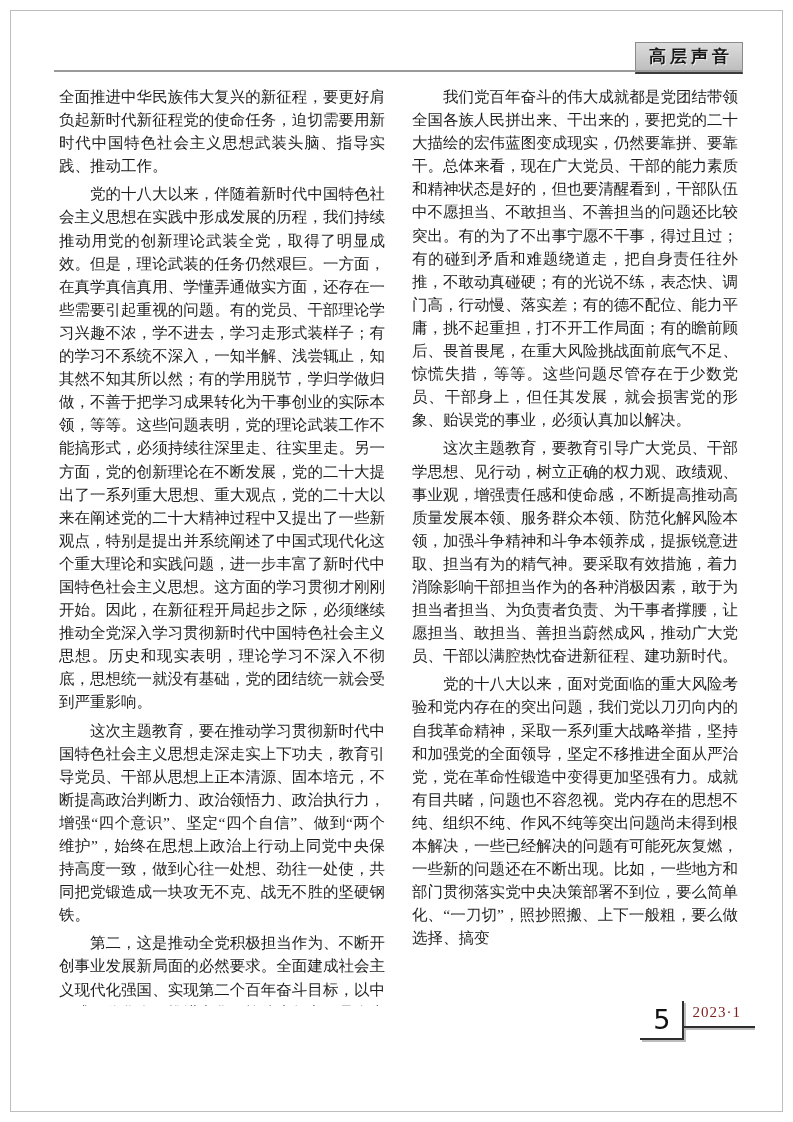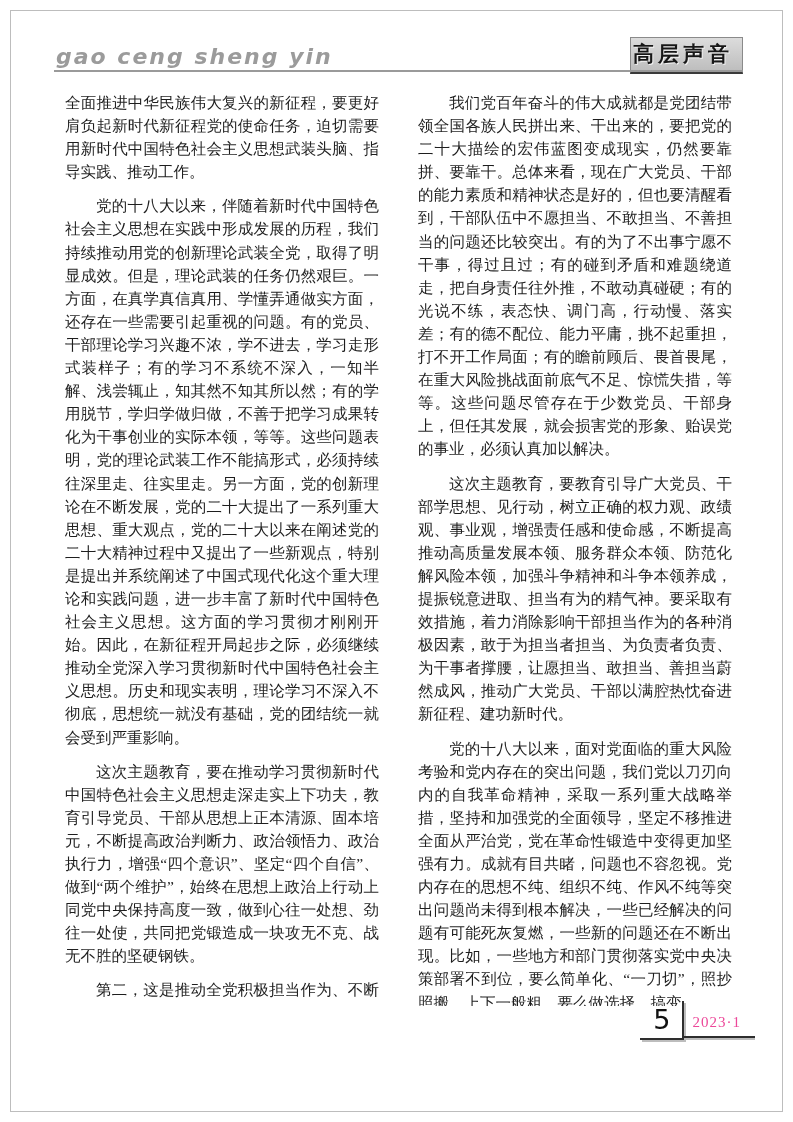--- a/index.html
+++ b/index.html
@@ -13,65 +13,64 @@
   .header{position:absolute;left:54px;right:50px;top:34px;height:36px;}
   .pinyin{
     position:absolute;left:2px;bottom:1px;
     font-family:"DejaVu Sans","Liberation Sans",sans-serif;
     font-style:italic;font-weight:bold;font-size:22px;color:#9b9b9b;letter-spacing:2px;
   }
   .badge{
     position:absolute;right:0;bottom:-4px;
     background:linear-gradient(#dcdcdc,#bdbdbd);
     border:1px solid #8a8a8a;border-bottom:3px solid #3a3a3a;
-    padding:2px 9px 3px 2px;
-    font-size:21px;font-weight:bold;letter-spacing:4px;color:#171717;
+    padding:2px 9px 3px 13px;
+    font-size:17px;font-weight:bold;letter-spacing:4px;color:#171717;
     text-shadow:1px 1px 0 #f2f2f2;
   }
   .header-rule{position:absolute;left:54px;right:50px;top:70px;height:2px;background:#9a9a9a;}
   
   .columns{
     position:absolute;left:54px;right:50px;top:80px;bottom:116px;
     display:flex;gap:17px;
   }
   .col{
     flex:1;min-width:0;
     font-size:15.5px;line-height:23.1px;color:#1e1e1e;
     text-align:justify;text-justify:inter-ideograph;
     overflow:hidden;
   }
-  .col p{margin:11px;}
+  .col p{margin:5px;}
   .col p.indent{text-indent:2em;}
   
   .pagination{
     position:absolute;right:38px;bottom:82px;
     display:flex;align-items:flex-start;
   }
   .pageno{
     font-family:"DejaVu Sans","Liberation Sans",sans-serif;
     font-size:27px;line-height:1;color:#111;
     padding:5px 11px 5px 13px;
     border-bottom:2px solid #2e2e2e;border-right:2px solid #2e2e2e;
     box-shadow:2px 2px 0 #bdbdbd;
   }
   .issue{
-    font-size:15px;color:#ec4899;letter-spacing:1px;
-    padding:2px 14px 5px 9px;margin-top:11px;
+    font-size:15px;color:#7f1d1d;letter-spacing:1px;
+    padding:2px 14px 5px 9px;margin-top:1px;
     border-bottom:2px solid #2e2e2e;
     box-shadow:0 2px 0 #bdbdbd;
   }
 </style>
 </head>
 <body>
 
 <div class="page">
   <div class="frame"></div>
 
   <div class="header">
-    <span class="pinyin">gao ceng sheng yin</span>
     <span class="badge">高层声音</span>
   </div>
   <div class="header-rule"></div>
 
   <main class="columns">
     <section class="col">
         <p class="noindent">全面推进中华民族伟大复兴的新征程，要更好肩负起新时代新征程党的使命任务，迫切需要用新时代中国特色社会主义思想武装头脑、指导实践、推动工作。</p>
         <p class="indent">党的十八大以来，伴随着新时代中国特色社会主义思想在实践中形成发展的历程，我们持续推动用党的创新理论武装全党，取得了明显成效。但是，理论武装的任务仍然艰巨。一方面，在真学真信真用、学懂弄通做实方面，还存在一些需要引起重视的问题。有的党员、干部理论学习兴趣不浓，学不进去，学习走形式装样子；有的学习不系统不深入，一知半解、浅尝辄止，知其然不知其所以然；有的学用脱节，学归学做归做，不善于把学习成果转化为干事创业的实际本领，等等。这些问题表明，党的理论武装工作不能搞形式，必须持续往深里走、往实里走。另一方面，党的创新理论在不断发展，党的二十大提出了一系列重大思想、重大观点，党的二十大以来在阐述党的二十大精神过程中又提出了一些新观点，特别是提出并系统阐述了中国式现代化这个重大理论和实践问题，进一步丰富了新时代中国特色社会主义思想。这方面的学习贯彻才刚刚开始。因此，在新征程开局起步之际，必须继续推动全党深入学习贯彻新时代中国特色社会主义思想。历史和现实表明，理论学习不深入不彻底，思想统一就没有基础，党的团结统一就会受到严重影响。</p>
         <p class="indent">这次主题教育，要在推动学习贯彻新时代中国特色社会主义思想走深走实上下功夫，教育引导党员、干部从思想上正本清源、固本培元，不断提高政治判断力、政治领悟力、政治执行力，增强“四个意识”、坚定“四个自信”、做到“两个维护”，始终在思想上政治上行动上同党中央保持高度一致，做到心往一处想、劲往一处使，共同把党锻造成一块攻无不克、战无不胜的坚硬钢铁。</p>
         <p class="indent">第二，这是推动全党积极担当作为、不断开创事业发展新局面的必然要求。全面建成社会主义现代化强国、实现第二个百年奋斗目标，以中国式现代化全面推进中华民族伟大复兴，是全党全国各族人民在新时代新征程的中心任务。这是前无古人的开创性事业，前进道路上，必然会遇到大量从未出现过的全新课题、遭遇各种艰难险阻、经受许多风高浪急甚至惊涛骇浪的重大考验。唯有始终保持锐意进取、敢为人先、迎难而上的奋斗姿态，积极担当作为、敢于善于斗争，才能胜利</p>

